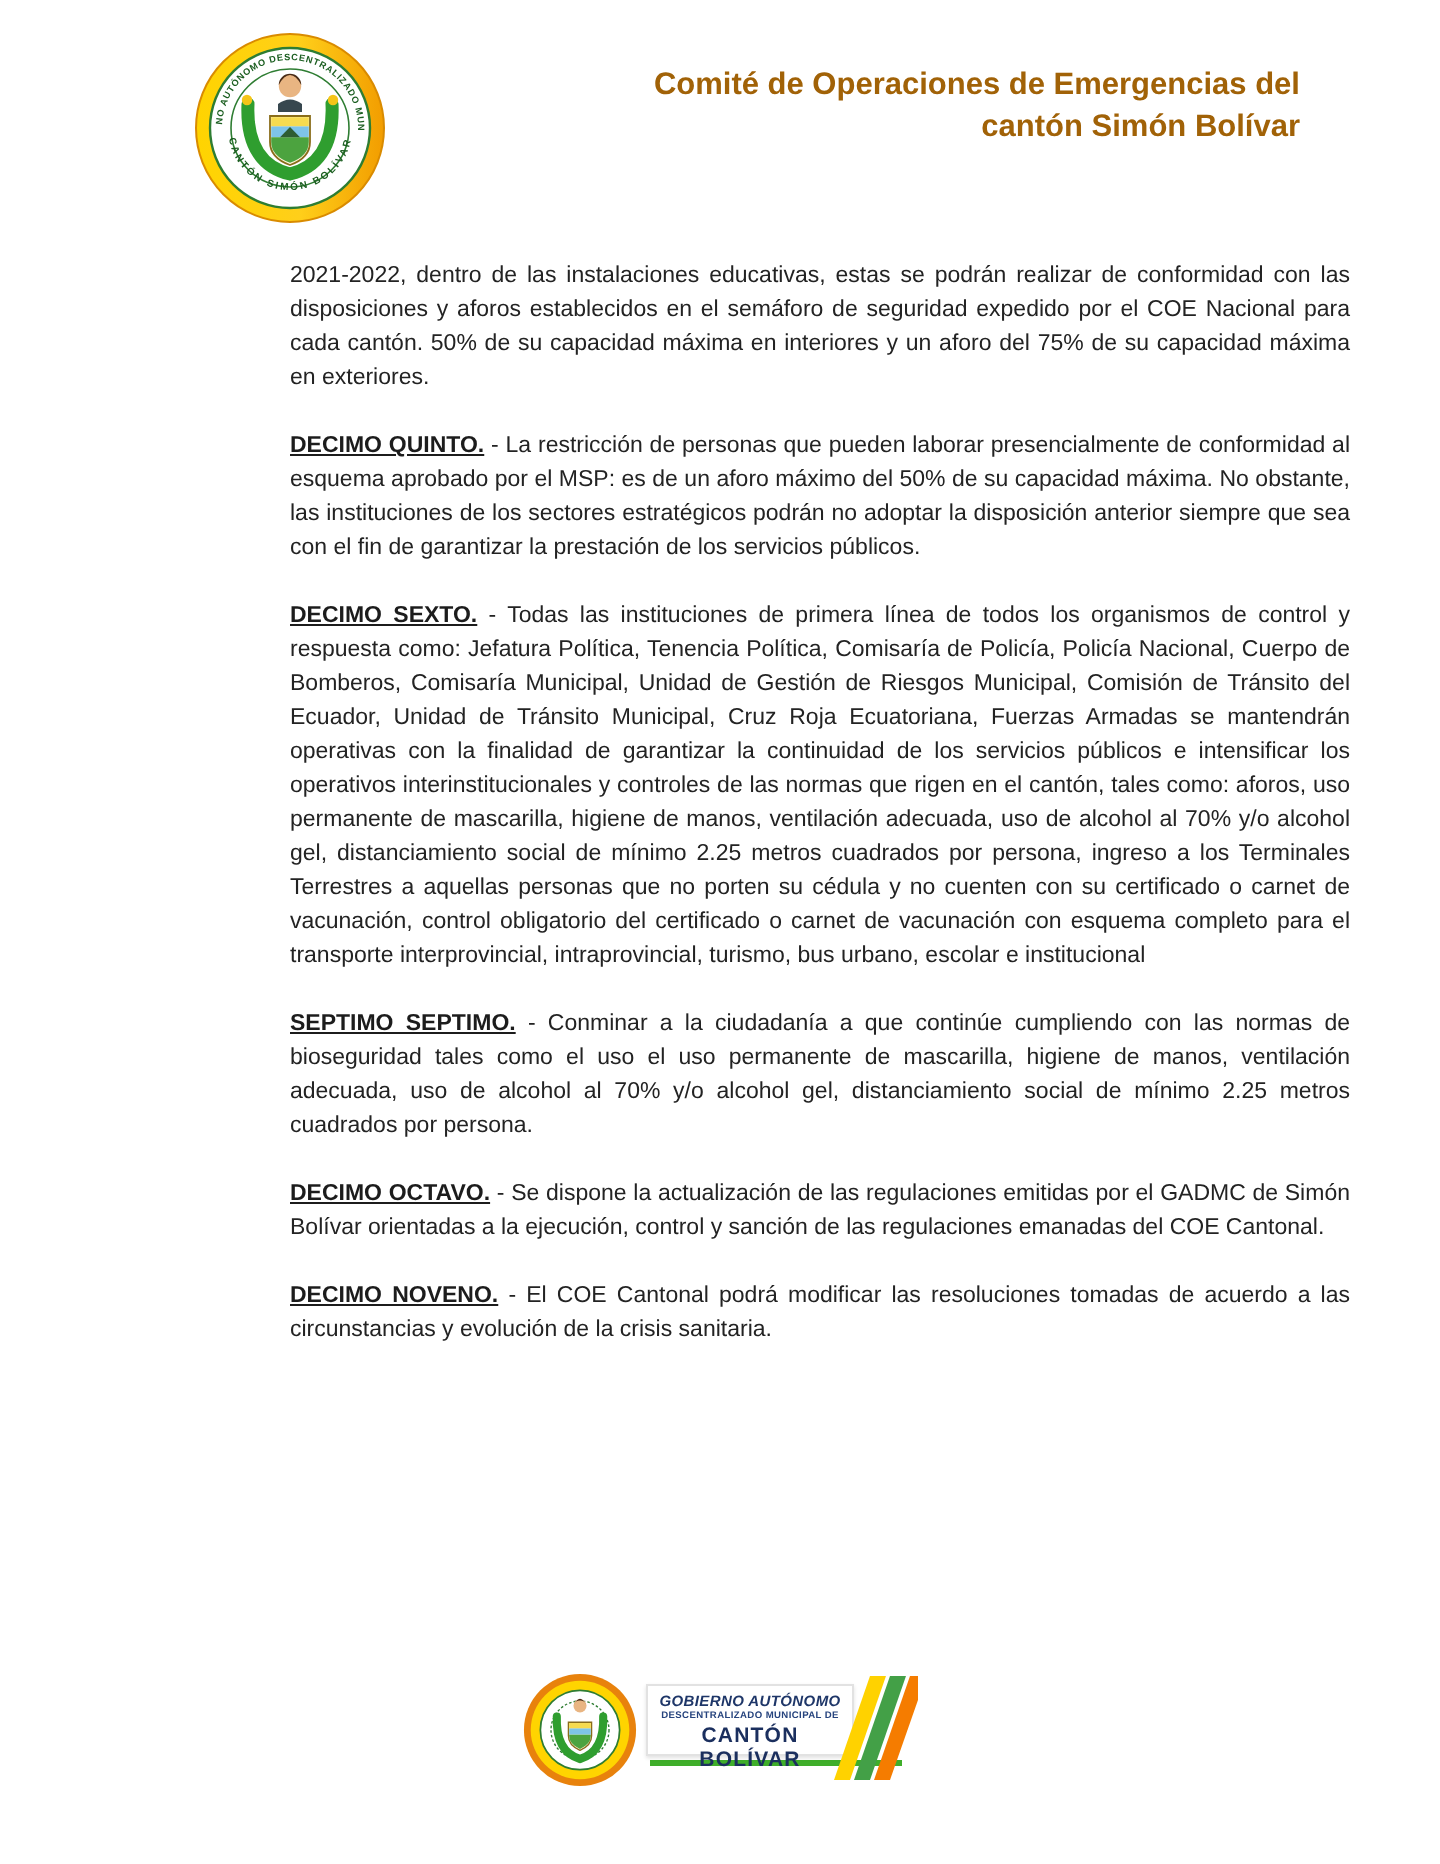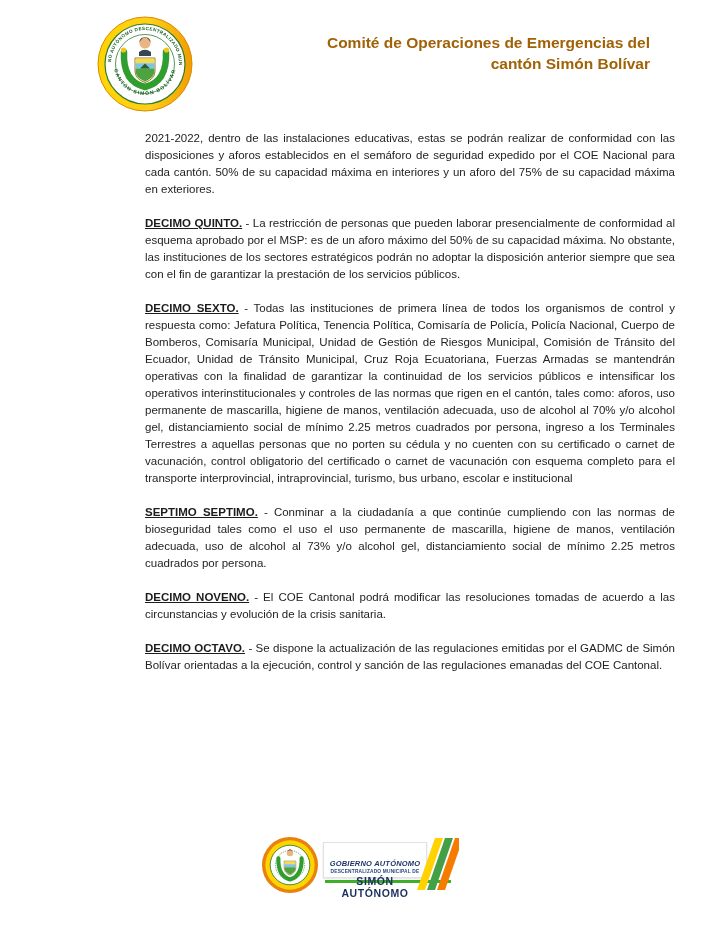--- a/index.html
+++ b/index.html
@@ -50,21 +50,21 @@
   }
   .footer-logo { display:flex; align-items:flex-start; }
   .footer-seal { width:58px; height:58px; flex:0 0 auto; }
   .footer-right { position:relative; margin-left:4px; margin-top:6px; width:136px; height:50px; }
   .footer-banner {
     position:absolute; left:0; top:0; width:104px; height:36px;
     background:#ffffff;
     border:1px solid #e2e2e2;
     box-shadow:0 1px 2px rgba(0,0,0,0.12);
     text-align:center;
-    padding-top:16px;
+    padding-top:3px;
     z-index:2;
   }
   .fb1 { font-size:7.5px; font-weight:bold; font-style:italic; color:#1e3668; letter-spacing:0.2px; }
   .fb2 { font-size:4.8px; font-weight:bold; color:#27447e; margin-top:1px; letter-spacing:0.2px; }
   .fb3 { font-size:10.5px; font-weight:bold; color:#1b2f5e; margin-top:1px; letter-spacing:0.6px; }
   .fb-underline {
     position:absolute; left:2px; top:38px; width:126px; height:2.5px;
     background:#3fae2a; z-index:1;
   }
   .footer-stripes {
@@ -118,25 +118,25 @@
   </div>
 
   <div class="content">
 
     <p><strong></strong><span>2021-2022, dentro de las instalaciones educativas, estas se podrán realizar de conformidad con las disposiciones y aforos establecidos en el semáforo de seguridad expedido por el COE Nacional para cada cantón. 50% de su capacidad máxima en interiores y un aforo del 75% de su capacidad máxima en exteriores.</span></p>
 
     <p><strong>DECIMO QUINTO.</strong><span> - La restricción de personas que pueden laborar presencialmente de conformidad al esquema aprobado por el MSP: es de un aforo máximo del 50% de su capacidad máxima. No obstante, las instituciones de los sectores estratégicos podrán no adoptar la disposición anterior siempre que sea con el fin de garantizar la prestación de los servicios públicos.</span></p>
 
     <p><strong>DECIMO SEXTO.</strong><span> - Todas las instituciones de primera línea de todos los organismos de control y respuesta como: Jefatura Política, Tenencia Política, Comisaría de Policía, Policía Nacional, Cuerpo de Bomberos, Comisaría Municipal, Unidad de Gestión de Riesgos Municipal, Comisión de Tránsito del Ecuador, Unidad de Tránsito Municipal, Cruz Roja Ecuatoriana, Fuerzas Armadas se mantendrán operativas con la finalidad de garantizar la continuidad de los servicios públicos e intensificar los operativos interinstitucionales y controles de las normas que rigen en el cantón, tales como: aforos, uso permanente de mascarilla, higiene de manos, ventilación adecuada, uso de alcohol al 70% y/o alcohol gel, distanciamiento social de mínimo 2.25 metros cuadrados por persona, ingreso a los Terminales Terrestres a aquellas personas que no porten su cédula y no cuenten con su certificado o carnet de vacunación, control obligatorio del certificado o carnet de vacunación con esquema completo para el transporte interprovincial, intraprovincial, turismo, bus urbano, escolar e institucional</span></p>
 
-    <p><strong>SEPTIMO SEPTIMO.</strong><span> - Conminar a la ciudadanía a que continúe cumpliendo con las normas de bioseguridad tales como el uso el uso permanente de mascarilla, higiene de manos, ventilación adecuada, uso de alcohol al 73% y/o alcohol gel, distanciamiento social de mínimo 2.25 metros cuadrados por persona.</span></p>
+    <p><strong>SEPTIMO SEPTIMO.</strong><span> - Conminar a la ciudadanía a que continúe cumpliendo con las normas de bioseguridad tales como el uso el uso permanente de mascarilla, higiene de manos, ventilación adecuada, uso de alcohol al 70% y/o alcohol gel, distanciamiento social de mínimo 2.25 metros cuadrados por persona.</span></p>
+
+    <p><strong>DECIMO OCTAVO.</strong><span> - Se dispone la actualización de las regulaciones emitidas por el GADMC de Simón Bolívar orientadas a la ejecución, control y sanción de las regulaciones emanadas del COE Cantonal.</span></p>
 
     <p><strong>DECIMO NOVENO.</strong><span> - El COE Cantonal podrá modificar las resoluciones tomadas de acuerdo a las circunstancias y evolución de la crisis sanitaria.</span></p>
-
-    <p><strong>DECIMO OCTAVO.</strong><span> - Se dispone la actualización de las regulaciones emitidas por el GADMC de Simón Bolívar orientadas a la ejecución, control y sanción de las regulaciones emanadas del COE Cantonal.</span></p>
   </div>
 
   <div class="footer">
     <div class="footer-logo">
 
       <svg class="footer-seal" viewBox="0 0 60 60" aria-hidden="true">
         <circle cx="30" cy="30" r="29" fill="#e8820c"></circle>
         <circle cx="30" cy="30" r="25.5" fill="#ffd400"></circle>
         <circle cx="30" cy="30" r="20.5" fill="#ffffff" stroke="#2e7d32" stroke-width="0.9"></circle>
         <circle cx="30" cy="30" r="15" fill="none" stroke="#2e7d32" stroke-width="0.7" stroke-dasharray="1.3 1.1"></circle>
@@ -146,21 +146,21 @@
         <path d="M 24 26 L 36 26 L 36 33 Q 36 38 30 40.5 Q 24 38 24 33 Z" fill="#fdf6d8" stroke="#8a6d1a" stroke-width="0.7"></path>
         <rect x="24.4" y="26.4" width="11.2" height="2.8" fill="#f7db4f"></rect>
         <rect x="24.4" y="29.2" width="11.2" height="3.2" fill="#7ec4e8"></rect>
         <path d="M 24.4 32.4 L 35.6 32.4 L 35.6 33 Q 35.6 37.4 30 39.8 Q 24.4 37.4 24.4 33 Z" fill="#4ca33f"></path>
       </svg>
 
       <div class="footer-right">
         <div class="footer-banner">
           <div class="fb1">GOBIERNO AUTÓNOMO</div>
           <div class="fb2">DESCENTRALIZADO MUNICIPAL DE</div>
-          <div class="fb3">SIMÓN AUTÓNOMO</div>
+          <div class="fb3">CANTÓN BOLÍVAR</div>
         </div>
         <div class="fb-underline"></div>
         <svg class="footer-stripes" viewBox="0 0 44 52" aria-hidden="true">
           <polygon points="2,52 10,52 28,0 20,0" fill="#ffd200"></polygon>
           <polygon points="12,52 20,52 38,0 30,0" fill="#43a047"></polygon>
           <polygon points="22,52 30,52 44,12 44,0 40,0" fill="#f57c00"></polygon>
         </svg>
       </div>
 
     </div>

